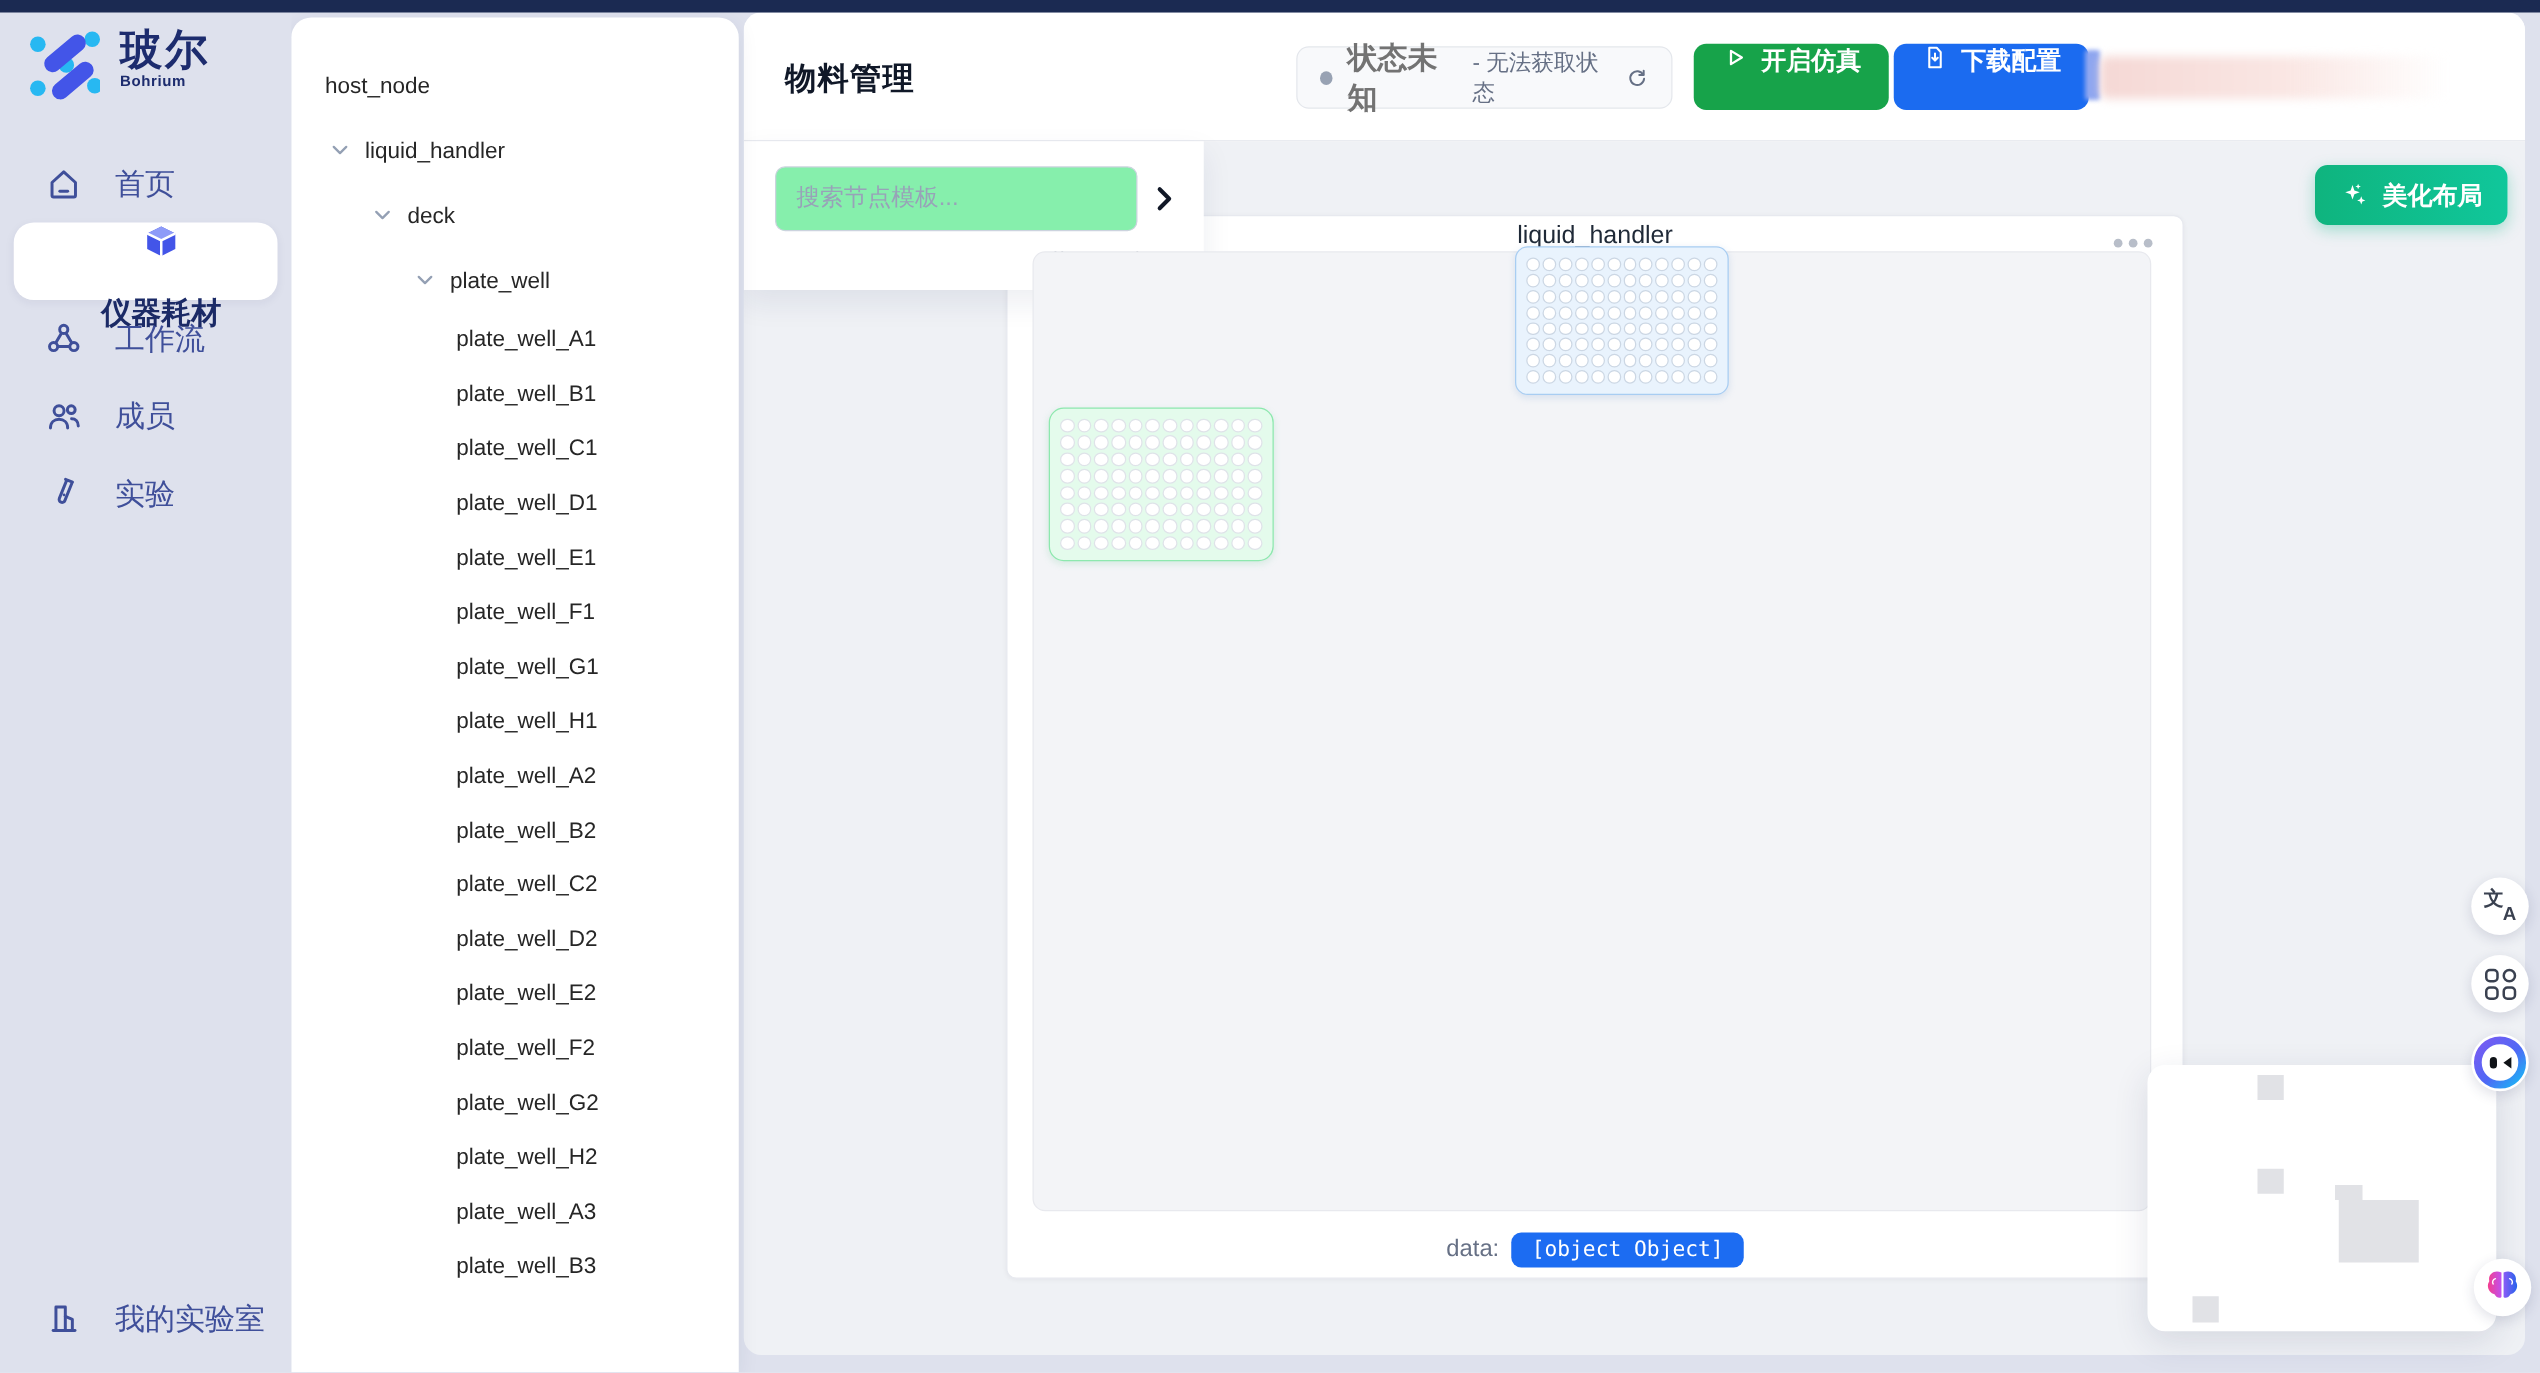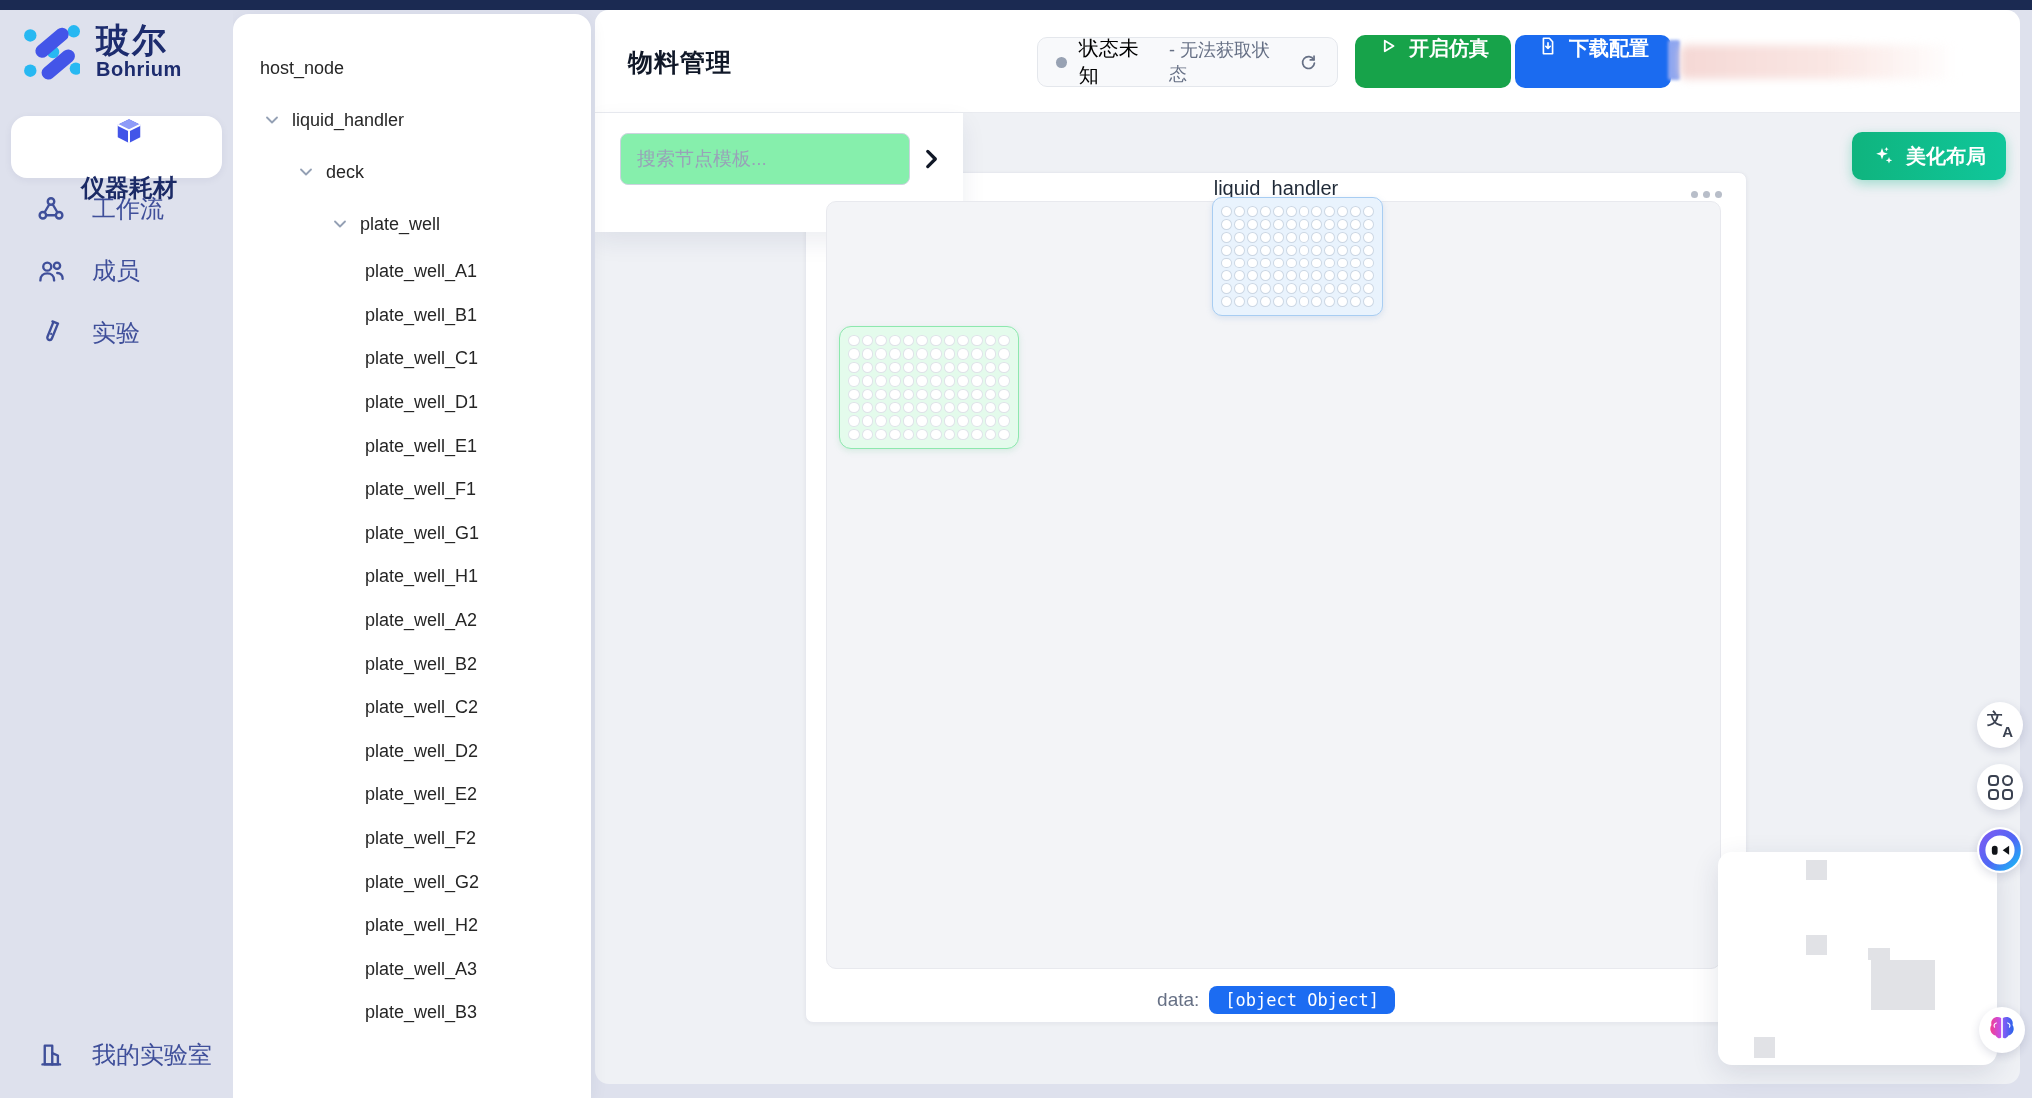--- a/index.html
+++ b/index.html
@@ -9,41 +9,41 @@
   .abs { position:absolute; }
 
   
   .topbar { left:0; top:0; width:2032px; height:10px; background:#1b2a52; }
 
   
   .sidebar { left:0; top:10px; width:233px; height:1088px; background:#dee1ed; }
   .logo { left:22px; top:12px; width:200px; height:66px; display:flex; gap:16px; }
   .logo-mark { width:58px; height:58px; }
   .logo-zh { font-size:34px; font-weight:700; color:#1d2c6e; line-height:36px; letter-spacing:2px; }
-  .logo-en { font-size:20px; font-weight:800; color:#1d2c6e; letter-spacing:.5px; }
+  .logo-en { font-size:12px; font-weight:800; color:#1d2c6e; letter-spacing:.5px; }
   .nav { left:0; top:106px; width:233px; }
   .nav-item { position:relative; height:62px; display:flex; align-items:center; padding-left:36px; gap:26px; color:#3f4f9a; font-size:24px; cursor:pointer; }
   .nav-item .nicon { width:30px; height:30px; flex:0 0 30px; }
   .nav-item.active { background:#ffffff; border-radius:16px; margin:0 11px; padding-left:25px; color:#1b2a66; font-weight:700; box-shadow:0 2px 8px rgba(30,42,90,.06);flex-direction:column; }
   .nav-footer { left:0; top:1014px; width:233px; }
 
   
   .tree-card { left:233px; top:14px; width:358px; height:1084px; background:#fff; border-radius:16px 16px 0 0; box-shadow:0 4px 18px rgba(31,41,85,.07); overflow:hidden; padding-top:28px; }
   .tree-row { display:flex; align-items:center; gap:10px; color:#262626; font-size:18px; cursor:pointer; }
   .tree-row.parent { height:52px; }
   .tree-row.leaf { height:43.6px; }
   .tree-row .chev { flex:0 0 20px; }
 
   
   .main-panel { left:595px; top:10px; width:1425px; height:1074px; background:#eff1f5; border-radius:14px; overflow:hidden; }
   .m-header { position:absolute; left:0; top:0; width:1425px; height:103px; background:#fff; border-bottom:1px solid #e9ebf0; }
   .page-title { position:absolute; left:33px; top:36px; font-size:25px; font-weight:700; color:#101828; letter-spacing:1px; }
   .status-pill { position:absolute; left:442px; top:27px; width:301px; height:50px; background:#f8f9fb; border:1px solid #e4e7ec; border-radius:10px; display:flex; align-items:center; gap:12px; padding:0 18px; cursor:default; }
   .status-dot { width:11px; height:11px; border-radius:50%; background:#98a2b3; }
-  .status-label { font-size:20px; font-weight:400; color:#000000; }
+  .status-label { font-size:24px; font-weight:700; color:#737373; }
   .status-detail { font-size:18px; color:#667085; }
   .btn { position:absolute; top:25px; height:53px; border-radius:10px; display:flex; align-items:flex-start; gap:10px; padding:0 22px; color:#fff; font-size:20px; font-weight:600; cursor:pointer; }
   .btn-green { left:760px; background:#17a34a; }
   .btn-blue { left:920px; background:#1b6bf0; }
   .redact { position:absolute; left:1073px; top:28px; width:290px; height:46px; }
   .redact .rblue { position:absolute; left:0; top:2px; width:12px; height:40px; background:#8ea6f0; filter:blur(1.5px); border-radius:2px; }
   .redact .rpink { position:absolute; left:12px; top:7px; right:0; height:34px; border-radius:6px;
     background:linear-gradient(90deg,#f5d8d5,#fae7e4 55%,rgba(250,231,228,0)); filter:blur(4px); }
 
   
@@ -447,20 +447,27 @@
           <rect x="16" y="34.5" width="38" height="13" rx="6.5" transform="rotate(-40 35 41)"></rect>
         </g>
       </svg>
       <div>
         <div class="logo-zh">玻尔</div>
         <div class="logo-en">Bohrium</div>
       </div>
     </div>
 
     <div class="abs nav">
+      <div class="nav-item">
+        <svg class="nicon" viewBox="0 0 24 24" fill="none" stroke="#3f4f9a" stroke-width="1.9" stroke-linecap="round" stroke-linejoin="round">
+          <path d="M4.5 11.2 L12 4.4 l7.5 6.8 V19.5 a1 1 0 0 1 -1 1 h-13 a1 1 0 0 1 -1 -1 Z"></path>
+            <path d="M9.5 16.8 h5"></path>
+        </svg>
+        <span>首页</span>
+      </div>
       <div class="nav-item active">
         <svg class="nicon" viewBox="0 0 24 24">
           <path d="M12 2.5 L21 7 v10 L12 21.5 L3 17 V7 Z" fill="#4355e8"></path>
           <path d="M12 2.5 L21 7 L12 11.5 L3 7 Z" fill="#8e9bf8"></path>
           <path d="M12 11.5 V21 M12 11.5 L20.5 7.3 M12 11.5 L3.5 7.3" stroke="#fff" stroke-width="1.6" fill="none" stroke-linecap="round"></path>
         </svg>
         <span>仪器耗材</span>
       </div>
       <div class="nav-item">
         <svg class="nicon" viewBox="0 0 24 24" fill="none" stroke="#3f4f9a" stroke-width="1.9" stroke-linejoin="round">

